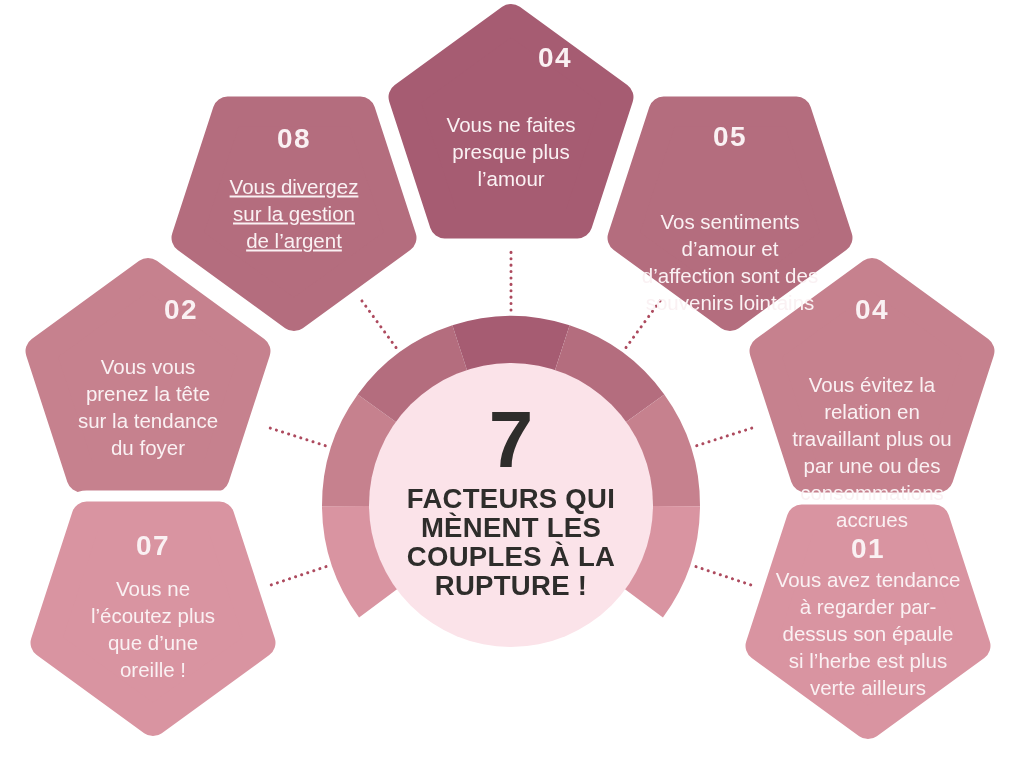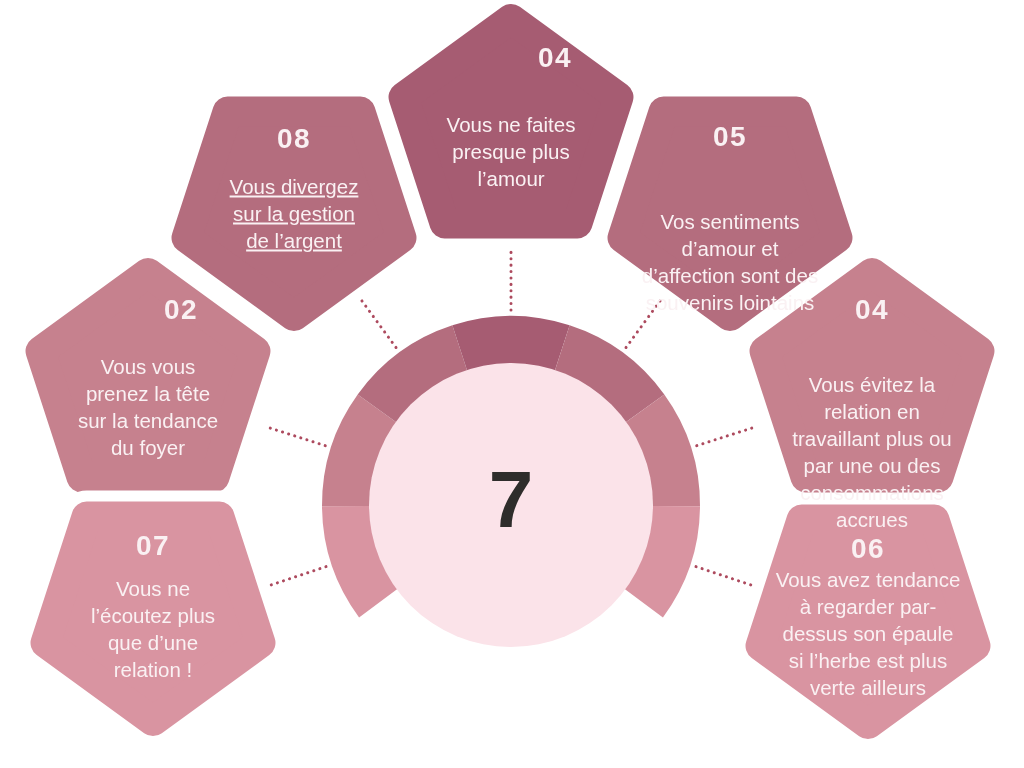--- a/index.html
+++ b/index.html
@@ -61,21 +61,21 @@
       <path d="M 153.00 721.00 L 45.53 642.92 L 86.58 516.58 L 219.42 516.58 L 260.47 642.92 Z" fill="#d994a1" stroke="#d994a1" stroke-width="30" stroke-linejoin="round"></path>
       <path d="M 868.00 724.00 L 760.53 645.92 L 801.58 519.58 L 934.42 519.58 L 975.47 645.92 Z" fill="#ffffff" stroke="#ffffff" stroke-width="52" stroke-linejoin="round"></path>
       <path d="M 868.00 724.00 L 760.53 645.92 L 801.58 519.58 L 934.42 519.58 L 975.47 645.92 Z" fill="#d994a1" stroke="#d994a1" stroke-width="30" stroke-linejoin="round"></path>
     </svg>
 
   <div id="labels">
       <div class="pent-num" style="left: 153px; top: 546px;">07</div>
       <div class="pent-body" style="left: 153px; top: 629px; width: 150px;">Vous ne
 l’écoutez plus
 que d’une
-relation !</div>
+oreille !</div>
       <div class="pent-num" style="left: 148px; top: 310px; margin-left: 33px;">02</div>
       <div class="pent-body" style="left: 148px; top: 407px; width: 165px;">Vous vous
 prenez la tête
 sur la tendance
 du foyer</div>
       <div class="pent-num" style="left: 294px; top: 139px;">08</div>
       <div class="pent-body" style="left: 294px; top: 213px; width: 175px; text-decoration: underline;">Vous divergez
 sur la gestion
 de l’argent</div>
       <div class="pent-num" style="left: 511px; top: 58px; margin-left: 44px;">04</div>
@@ -87,24 +87,28 @@
 d’amour et
 d’affection sont des
 souvenirs lointains</div>
       <div class="pent-num" style="left: 872px; top: 310px;">04</div>
       <div class="pent-body" style="left: 872px; top: 418px; width: 210px; margin-top: 34px;">Vous évitez la
 relation en
 travaillant plus ou
 par une ou des
 consommations
 accrues</div>
-      <div class="pent-num" style="left: 868px; top: 549px;">06</div>
+      <div class="pent-num" style="left: 868px; top: 549px;">01</div>
       <div class="pent-body" style="left: 868px; top: 633px; width: 228px;">Vous avez tendance
 à regarder par-
 dessus son épaule
 si l’herbe est plus
 verte ailleurs</div>
     </div>
 
   <div class="center-block">
     <div class="center-count">7</div>
+    <div class="center-title">FACTEURS QUI
+MÈNENT LES
+COUPLES À LA
+RUPTURE !</div>
   </div>
 </div>
 
 </body></html>

